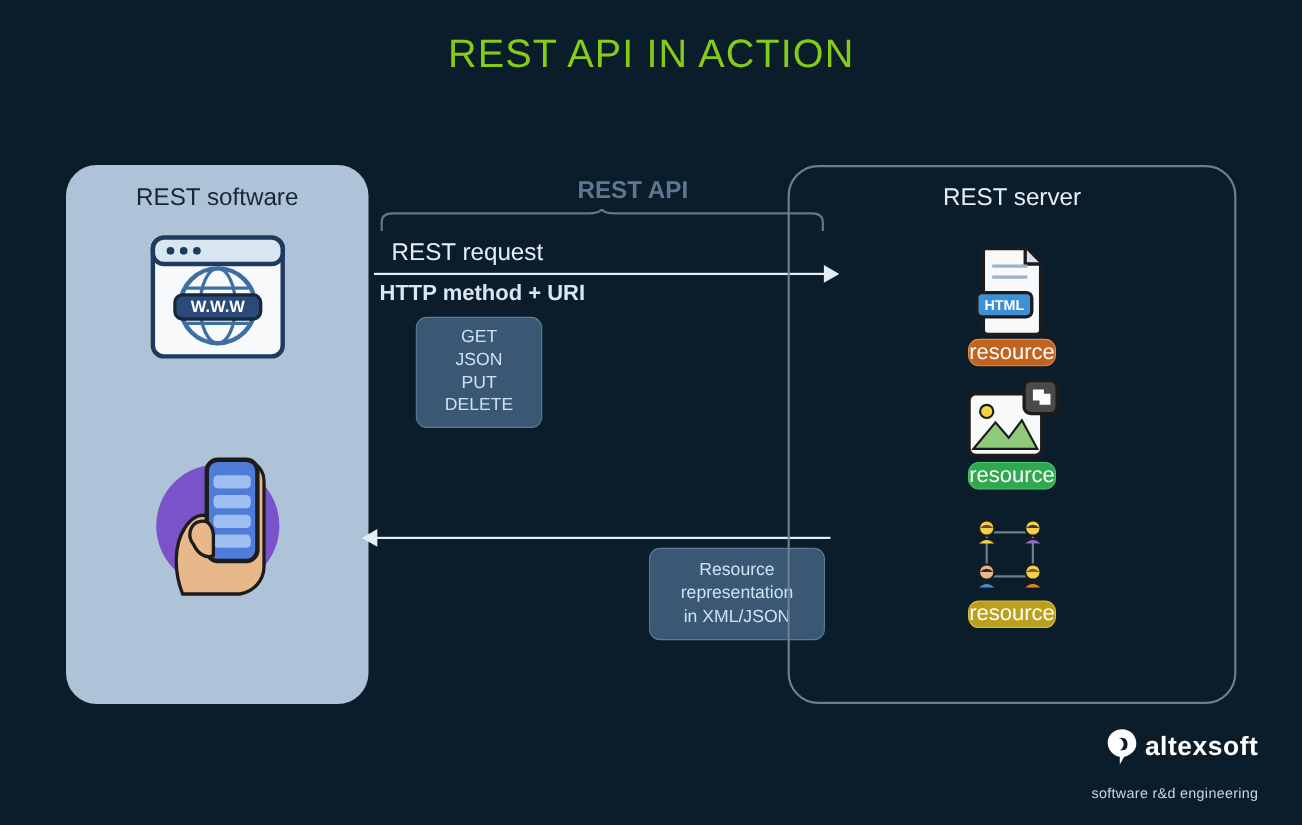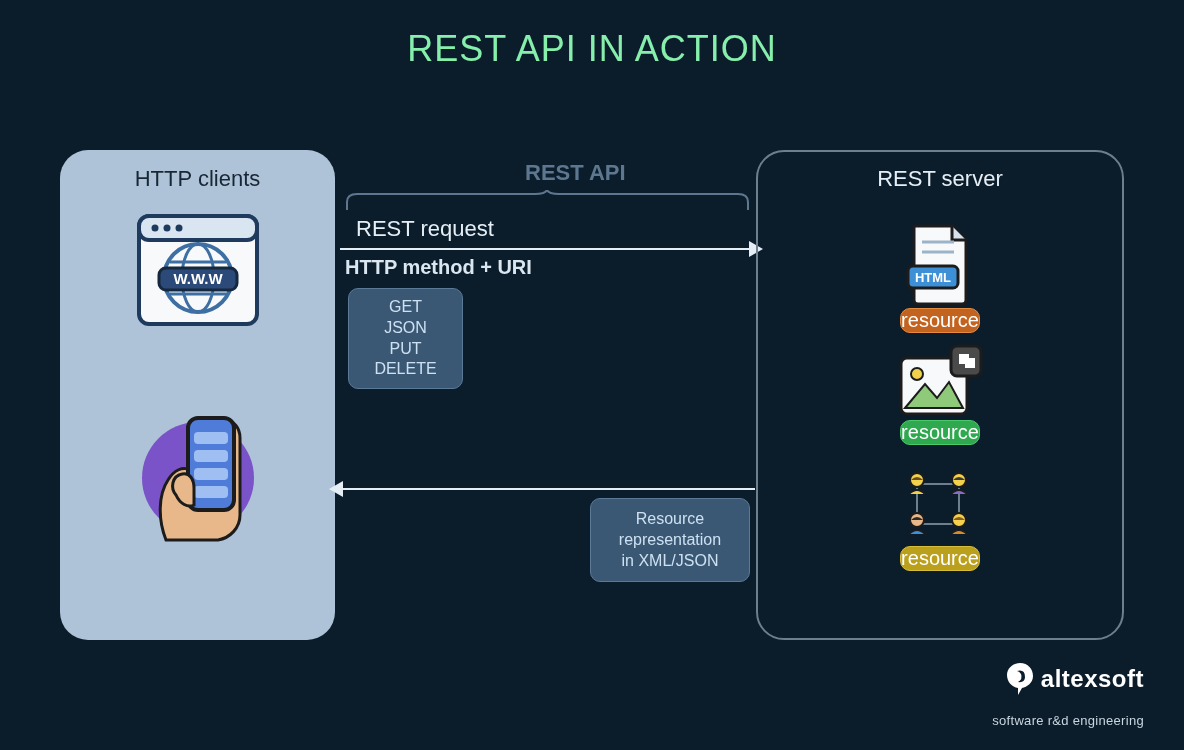--- a/index.html
+++ b/index.html
@@ -11,21 +11,21 @@
     color: #e6eef5;
     position: relative;
     overflow: hidden;
   }
   .title {
     text-align: center;
     font-size: 36px;
     font-weight: 400;
     letter-spacing: 1px;
     padding-top: 28px;
-    color: #86efac;
+    color: #84cc16;
   }
   .stage {
     position: absolute;
     top: 140px;
     left: 0;
     width: 1184px;
     height: 540px;
   }
   
   .clients-card {
@@ -44,21 +44,21 @@
     color: #182735;
     font-weight: 500;
   }
   .browser-icon { margin: 18px auto 0; display: block; }
   .phone-icon { margin: 70px auto 0; display: block; }
   
   .server-card {
     position: absolute;
     right: 60px;
     top: 10px;
-    width: 368px;
+    width: 408px;
     height: 490px;
     border: 2px solid #6d7e8d;
     border-radius: 28px;
     padding: 14px 16px 16px;
   }
   .server-title {
     text-align: center;
     font-size: 22px;
     color: #e6eef5;
     font-weight: 400;
@@ -144,21 +144,21 @@
     font-weight: bold;
   }
   .res-label {
     position: absolute;
     top: 316px; left: 590px;
     font-size: 22px;
     color: #e6eef5;
   }
   .method-box {
     position: absolute;
-    top: 148px; left: 348px;
+    top: 148px; left: 378px;
     width: 115px;
     background: #3a5773;
     border: 1px solid #5b7a97;
     border-radius: 10px;
     padding: 8px 4px;
     text-align: center;
     font-size: 16px;
     line-height: 1.3;
     color: #cde1f2;
   }
@@ -193,21 +193,21 @@
   }
 </style>
 </head>
 <body>
 
 <h1 class="title">REST API IN ACTION</h1>
 
 <div class="stage">
 
   <div class="clients-card">
-    <div class="clients-title">HTTP clients</div>
+    <div class="clients-title">REST software</div>
 
     <svg class="browser-icon" width="130" height="120" viewBox="0 0 130 120">
       <rect x="6" y="6" width="118" height="108" rx="10" fill="#f7f9fb" stroke="#1e3a5c" stroke-width="4"></rect>
       <rect x="6" y="6" width="118" height="24" rx="10" fill="#d9e6f2" stroke="#1e3a5c" stroke-width="4"></rect>
       <circle cx="22" cy="18" r="3.5" fill="#1e3a5c"></circle>
         <circle cx="34" cy="18" r="3.5" fill="#1e3a5c"></circle>
         <circle cx="46" cy="18" r="3.5" fill="#1e3a5c"></circle>
       <circle cx="65" cy="68" r="34" fill="none" stroke="#3d6fa3" stroke-width="4"></circle>
       <ellipse cx="65" cy="68" rx="16" ry="34" fill="none" stroke="#3d6fa3" stroke-width="3"></ellipse>
       <line x1="31" y1="68" x2="99" y2="68" stroke="#3d6fa3" stroke-width="3"></line>

